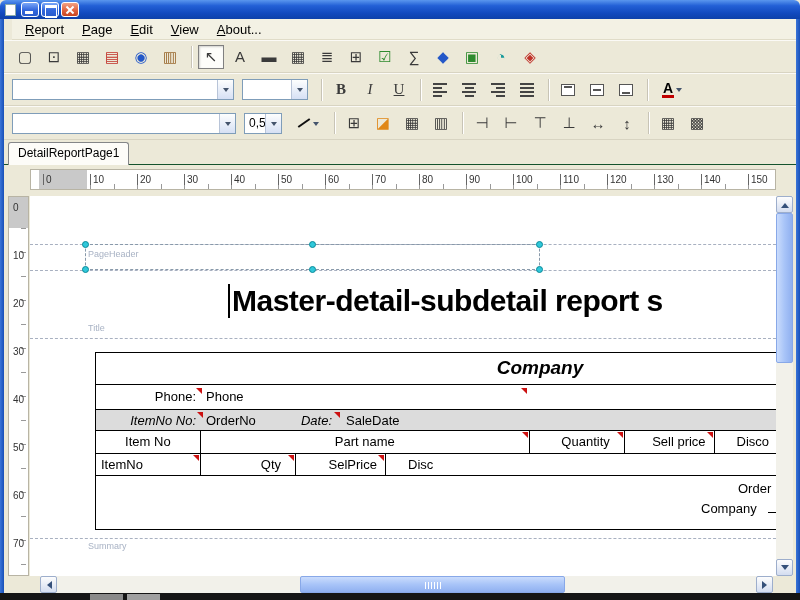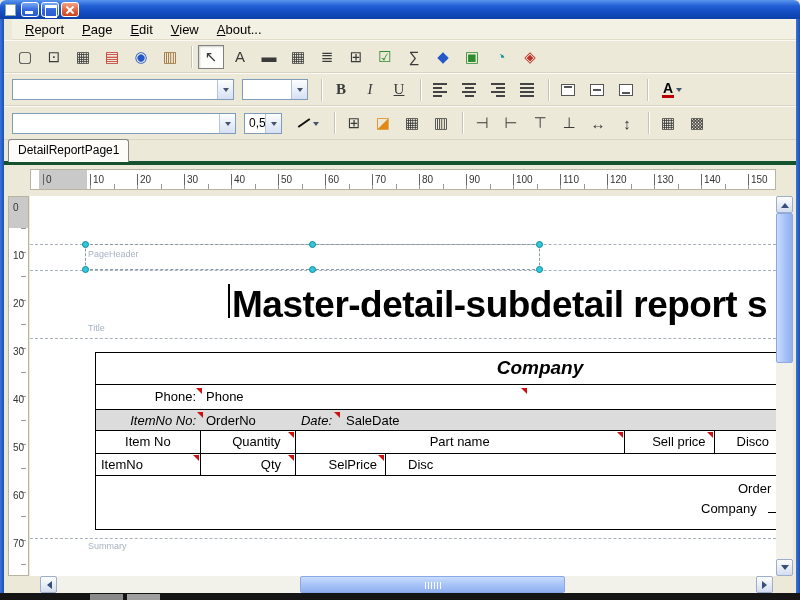--- a/index.html
+++ b/index.html
@@ -60,21 +60,21 @@
   .bars i:nth-child(even) { width:9px; }
   .bars.ac { align-items:center; } .bars.ar { align-items:flex-end; }
   .bars.aj i { width:14px; }
   .vbox { width:14px; height:12px; border:1px solid #555; position:relative; display:inline-block; background:#fff; }
   .vbox::after { content:""; position:absolute; left:2px; right:2px; height:2px; background:#555; }
   .vbox.top::after { top:1px; } .vbox.mid::after { top:4px; } .vbox.bot::after { bottom:1px; }
   .fontA { font-weight:bold; font-size:14px; color:#000; border-bottom:3px solid #c00000; line-height:13px; padding:0 1px; }
 
   
   .tabbar { position:absolute; top:140px; left:4px; right:4px; height:25px; background:#ece9d8;
-    border-bottom:4px solid #14532d; display:flex; align-items:flex-end; padding-left:4px; }
+    border-bottom:1px solid #14532d; display:flex; align-items:flex-end; padding-left:4px; }
   .tab { background:#fdfcf8; border:1px solid #848688; border-bottom:none; border-radius:3px 3px 0 0;
     padding:3px 9px 5px; font-size:12px; position:relative; top:1px; cursor:pointer; }
 
   
   .hruler { position:absolute; left:30px; top:169px; width:746px; height:21px; border:1px solid #b8b4a4; overflow:hidden;
     background-color:#fff;
     background-image:repeating-linear-gradient(to right,#999 0 1px,transparent 1px 23.5px);
     background-size:712px 5px; background-position:12px bottom; background-repeat:no-repeat; }
   .hnums { display:flex; padding-left:12px; height:100%; position:relative; }
   .hnum { flex:none; width:47px; font-size:10px; color:#333; line-height:19px; padding-left:3px; position:relative; }
@@ -88,21 +88,21 @@
   .hl { position:absolute; background:#c9c9c9; }
 
   
   .canvas { position:absolute; left:30px; top:196px; width:746px; height:380px; background:#fff; overflow:hidden; font-size:13px; color:#000; }
   .bline { position:absolute; left:0; right:0; border-top:1px dashed #a8b0c0; }
   .band-label { position:absolute; font-size:9px; color:#a8b2c4; cursor:pointer; }
   .selection { position:absolute; left:55px; top:48px; width:455px; height:26px; border:1px dashed #8899aa; }
   .hdl { position:absolute; width:7px; height:7px; border-radius:50%; background:#30c8da; border:1px solid #0a8a9a; }
   .hdl.tl { left:-4px; top:-4px; } .hdl.tm { left:calc(50% - 4px); top:-4px; } .hdl.tr { right:-4px; top:-4px; }
   .hdl.bl { left:-4px; bottom:-4px; } .hdl.bm { left:calc(50% - 4px); bottom:-4px; } .hdl.br { right:-4px; bottom:-4px; }
-  .big-title { position:absolute; left:198px; top:88px; font-size:37px; font-weight:bold; white-space:nowrap;
+  .big-title { position:absolute; left:198px; top:88px; font-size:30px; font-weight:bold; white-space:nowrap;
     letter-spacing:-0.5px; display:flex; align-items:flex-start; cursor:text; }
   .caret { width:2px; height:34px; background:#000; margin-right:2px; display:inline-block; }
 
   .rtable { position:absolute; left:65px; top:156px; width:890px; height:178px; border:1px solid #000; }
   .trow { position:relative; }
   .row-company { height:32px; border-bottom:1px solid #000; text-align:center; font-size:19px; font-weight:bold;
     font-style:italic; line-height:30px; }
   .row-phone { height:24px; }
   .row-order { height:22px; background:#dcdcdc; border-top:1px solid #000; border-bottom:1px solid #000; }
   .row-head { height:23px; border-bottom:1px solid #000; display:flex; }
@@ -472,22 +472,22 @@
       <div class="trow row-order">
         <span class="fld it" style="left:20px; width:80px; text-align:right; top:1px">ItemNo No:</span>
         <span class="marker" style="left:101px; top:2px"></span>
         <span class="fld" style="left:110px; top:1px">OrderNo</span>
         <span class="fld it" style="left:196px; width:40px; text-align:right; top:1px">Date:</span>
         <span class="marker" style="left:238px; top:2px"></span>
         <span class="fld" style="left:250px; top:1px">SaleDate</span>
       </div>
       <div class="trow row-head">
         <div class="cell c1"><span>Item No</span></div>
+        <div class="cell c2"><span>Part name</span><span class="marker mk-cell"></span></div>
         <div class="cell c3"><span>Quantity</span><span class="marker mk-cell"></span></div>
-        <div class="cell c2"><span>Part name</span><span class="marker mk-cell"></span></div>
         <div class="cell c4"><span>Sell price</span><span class="marker mk-cell"></span></div>
         <div class="cell c5"><span>Disco</span></div>
       </div>
       <div class="trow row-data">
         <div class="cell c1"><span>ItemNo</span><span class="marker mk-cell"></span></div>
         <div class="cell c3"><span>Qty</span><span class="marker mk-cell"></span></div>
         <div class="cell c4"><span>SelPrice</span><span class="marker mk-cell"></span></div>
         <div class="cell c5"><span>Disc</span></div>
       </div>
       <div class="tfoot">

